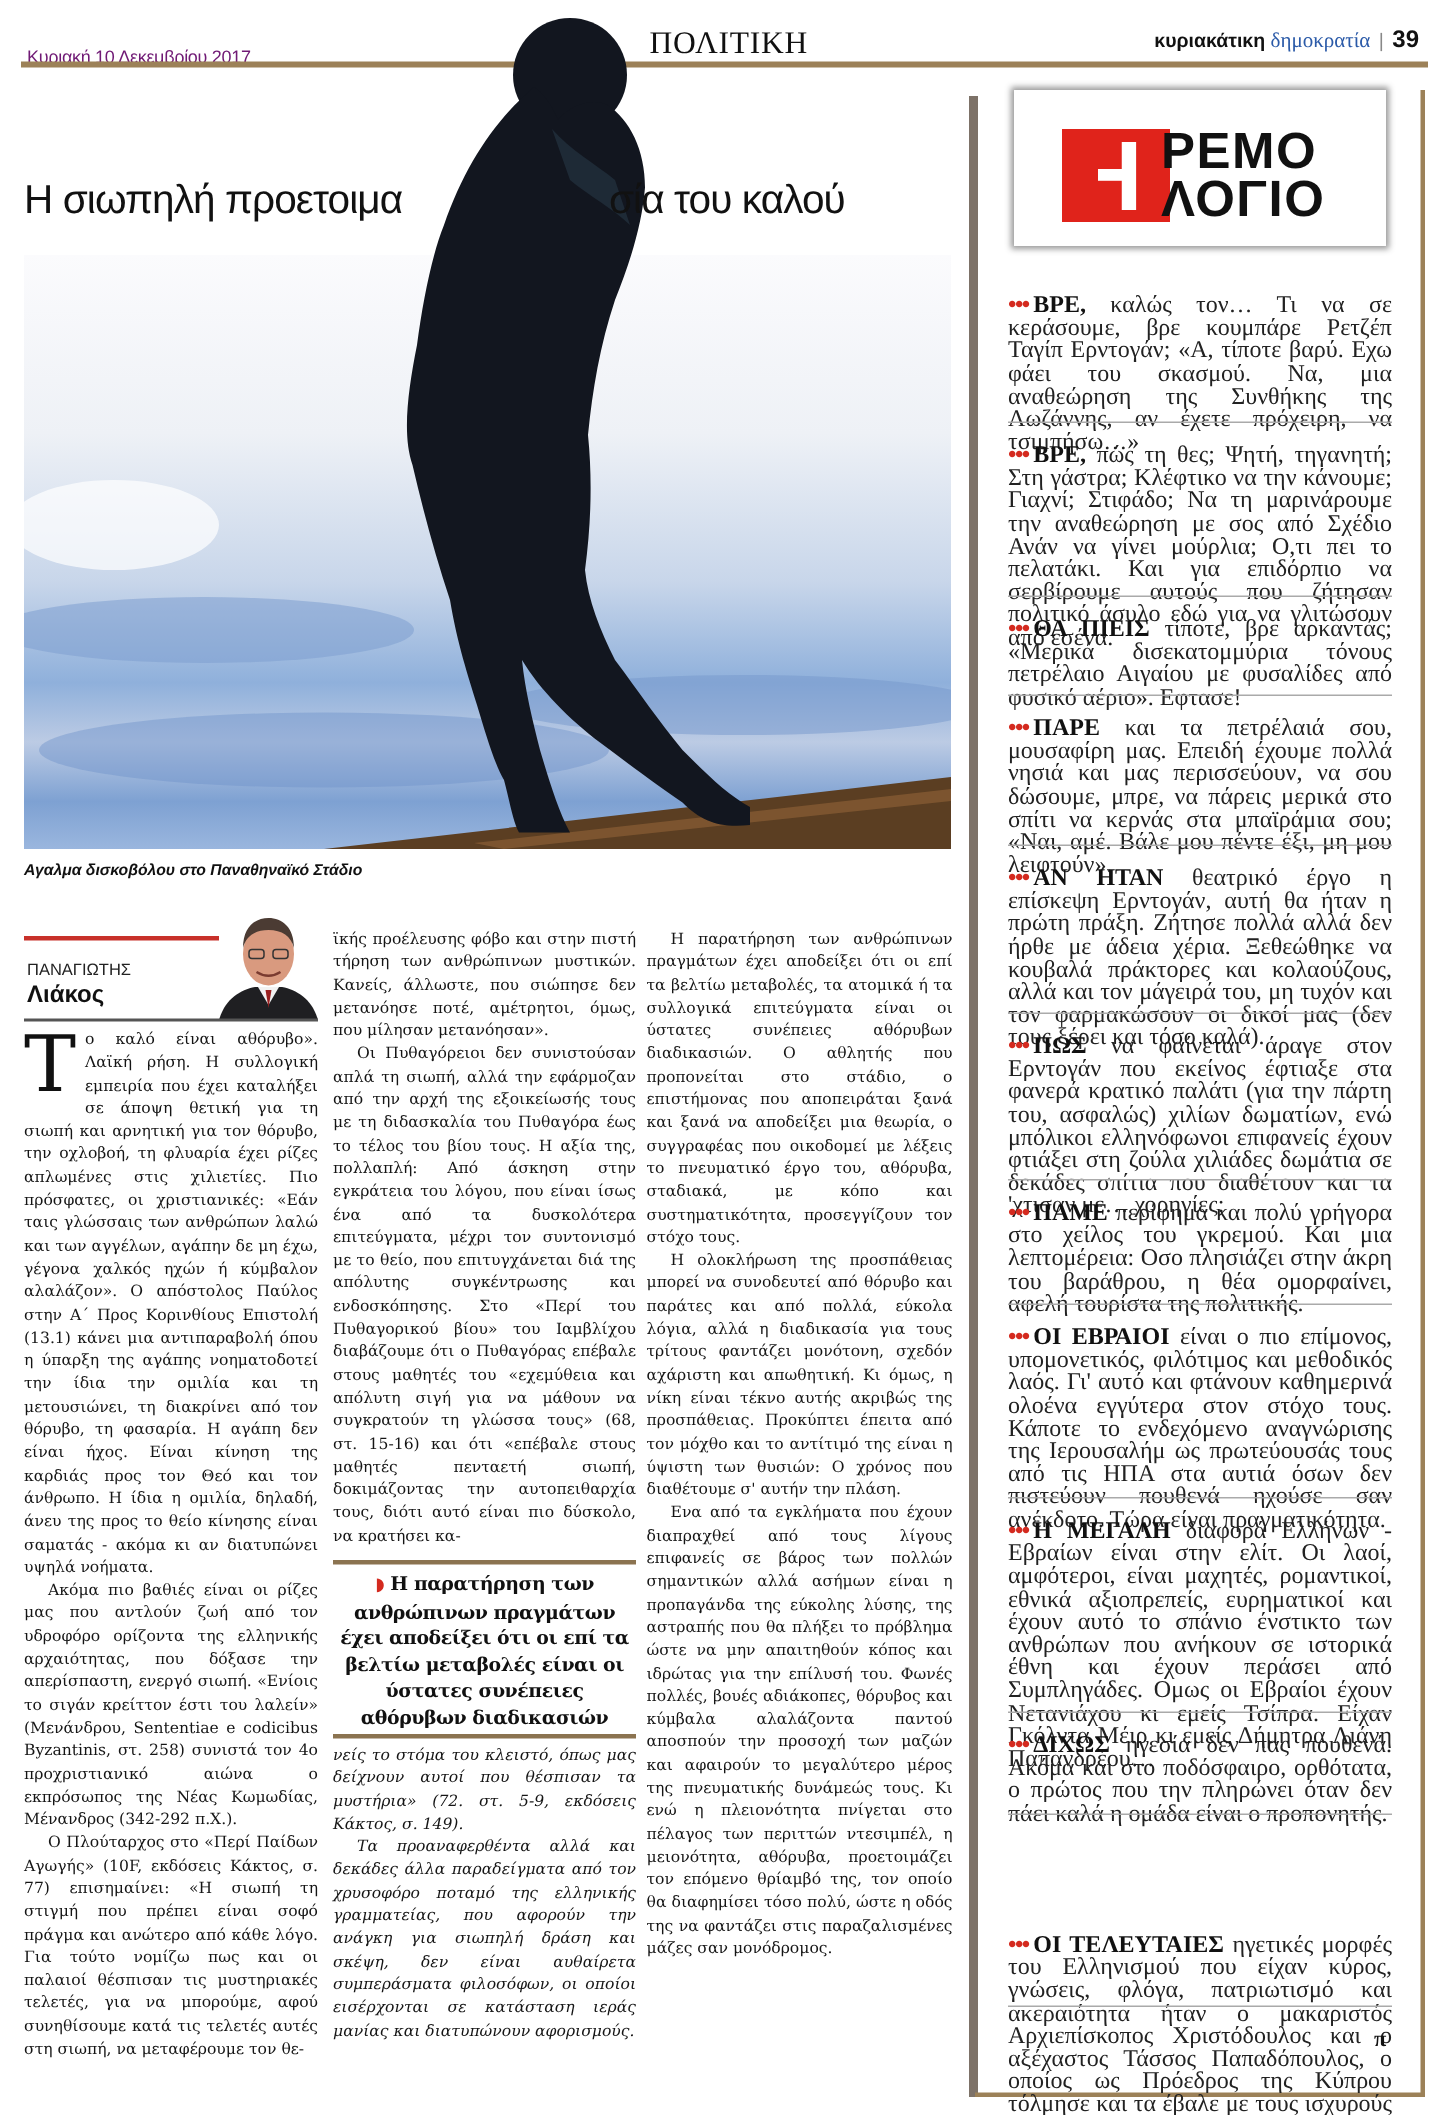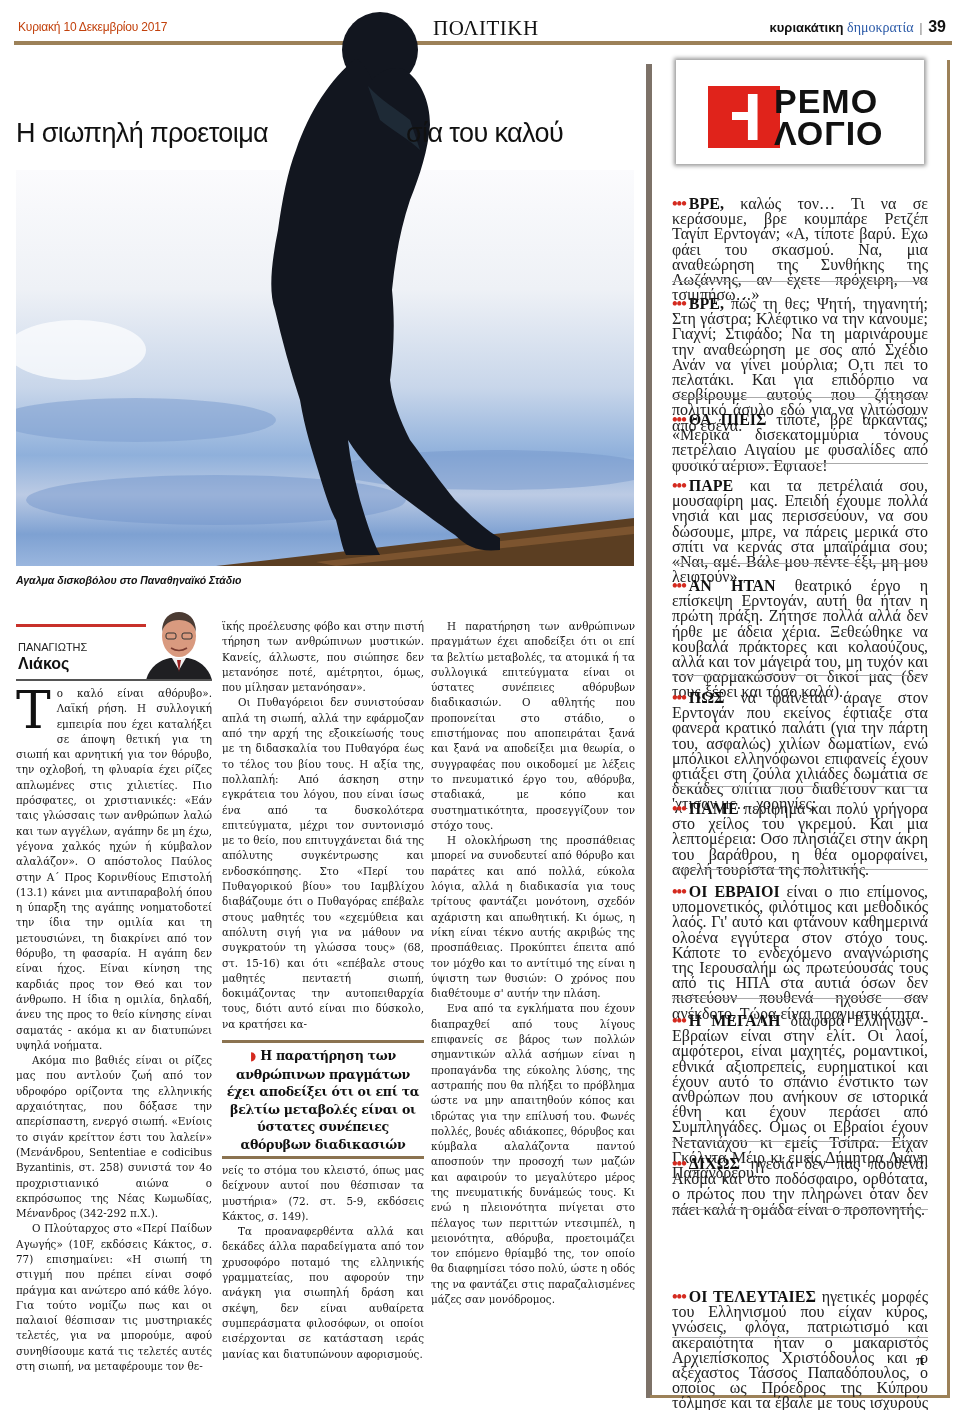--- a/index.html
+++ b/index.html
@@ -1,20 +1,20 @@
 <!DOCTYPE html>
 <html><head>
 <meta charset="utf-8">
 <style>
   * { box-sizing: border-box; margin: 0; padding: 0; }
   html, body { width: 960px; height: 1410px; background: #fff; overflow: hidden; }
   body { position: relative; font-family: "DejaVu Serif", serif; color: #111; }
 
   
-  .hdr-date { position: absolute; left: 18px; top: 20px; font-family: "Liberation Sans", sans-serif; font-size: 12px; color: #c2410c; letter-spacing: -0.2px; }
+  .hdr-date { position: absolute; left: 18px; top: 31px; font-family: "Liberation Sans", sans-serif; font-size: 12px; color: #701a75; letter-spacing: -0.2px; }
   .hdr-section { position: absolute; left: 433px; top: 16px; font-family: "Liberation Serif", serif; font-size: 21px; color: #111; letter-spacing: 0.5px; }
   .hdr-brand { position: absolute; right: 14px; top: 18px; font-family: "Liberation Sans", sans-serif; font-size: 13px; }
   .hdr-brand .b1 { font-weight: bold; color: #111; }
   .hdr-brand .b2 { color: #2b5aa8; font-family: "Liberation Serif", serif; font-size: 14px; }
   .hdr-brand .sep { color: #888; margin: 0 2px; }
   .hdr-brand .pg { font-weight: bold; font-size: 16px; color: #111; }
   .hdr-rule { position: absolute; left: 14px; top: 41px; width: 938px; height: 4px; background: #9c8158; }
 
   
   .photo { position: absolute; left: 16px; top: 170px; width: 618px; height: 396px;
@@ -34,21 +34,21 @@
   .byline-last { position: absolute; left: 18px; top: 655px; font-family: "Liberation Sans", sans-serif; font-size: 16px; font-weight: bold; color: #111; }
   .avatar { position: absolute; left: 146px; top: 606px; width: 66px; height: 74px; overflow: hidden; background: #fff; }
   .byline-bottom { position: absolute; left: 16px; top: 679px; width: 196px; height: 2px; background: #555; }
 
   
   .col { position: absolute; font-family: "DejaVu Serif", serif; font-size: 10.4px; line-height: 15.3px; text-align: justify; color: #151515; hyphens: auto; }
   .col p { text-indent: 16px; }
   .col p.noind { text-indent: 0; }
   .col1 { left: 16px; top: 686px; width: 196px; }
   .col2 { left: 222px; top: 619px; width: 202px; }
-  .col2b { left: 222px; top: 1163px; width: 202px; }
+  .col2b { left: 222px; top: 1163px; width: 202px; font-style: italic; }
   .col3 { left: 431px; top: 619px; width: 204px; }
   .dropcap { float: left; font-family: "DejaVu Serif", serif; font-size: 52px; line-height: 44px; margin: 2px 6px 0 0; color: #111; }
 
   
   .pq-rule { position: absolute; left: 222px; width: 202px; height: 3px; background: #8b7350; }
   .pq { position: absolute; left: 222px; top: 1047px; width: 202px; text-align: center; font-family: "DejaVu Serif", serif; font-weight: bold; font-size: 12.6px; line-height: 17.5px; color: #111; letter-spacing: -0.3px; }
   .pq .mark { color: #d42a1f; font-size: 12px; }
 
   
   .side-frame { position: absolute; left: 650px; top: 60px; width: 300px; height: 1338px; border-right: 3px solid #9c8158; border-bottom: 3px solid #9c8158; }

